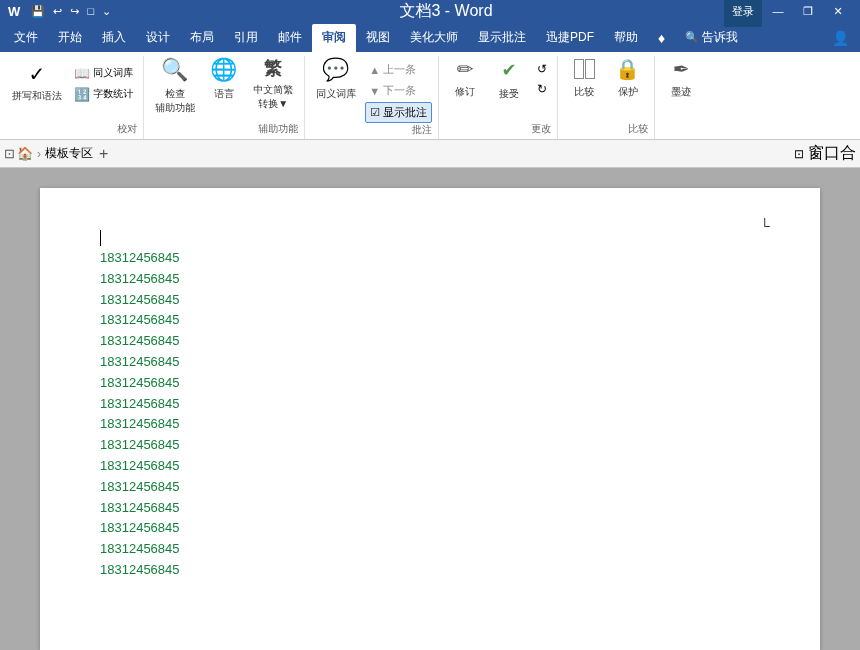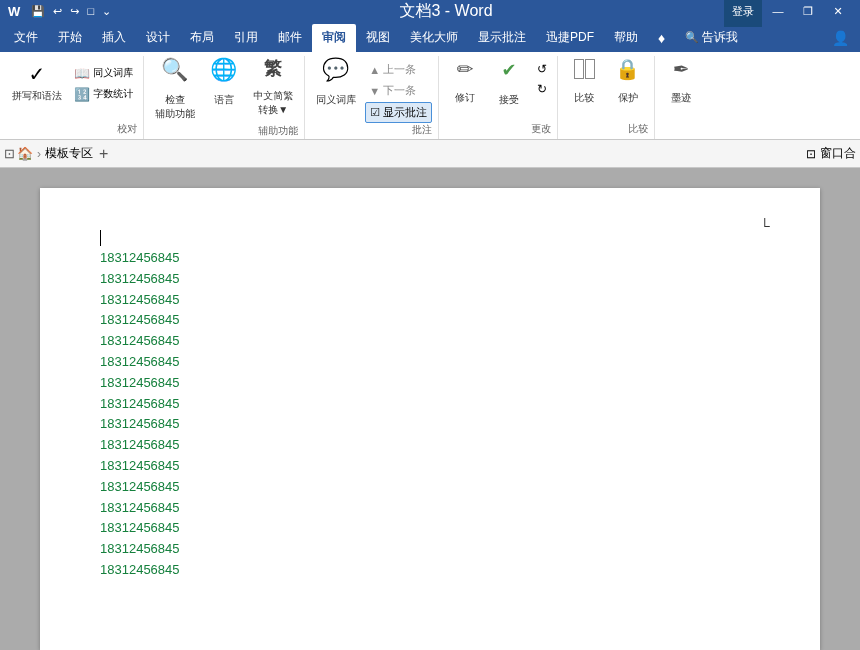--- a/index.html
+++ b/index.html
@@ -101,21 +101,21 @@
     .ribbon-btn {
       display: flex;
       flex-direction: column;
       align-items: center;
       cursor: pointer;
       padding: 3px 5px;
       border-radius: 2px;
       min-width: 40px;
     }
     .ribbon-btn .icon { font-size: 22px; color: #555; line-height: 1; }
-    .ribbon-btn .label { font-size: 10px; color: #333; text-align: center; margin-top: 12px; white-space: nowrap; }
+    .ribbon-btn .label { font-size: 10px; color: #333; text-align: center; margin-top: 6px; white-space: nowrap; }
     .ribbon-btn-small {
       display: flex;
       flex-direction: row;
       align-items: center;
       cursor: pointer;
       padding: 2px 4px;
       border-radius: 2px;
       white-space: nowrap;
       font-size: 11px;
       gap: 3px;
@@ -347,21 +347,21 @@
 </div>
 
 <div class="toolbar-area">
   <span style="font-size:13px;color:#555;cursor:pointer;">⊡</span>
   <span style="font-size:13px;color:#555;cursor:pointer;">🏠</span>
   <span style="color:#888;font-size:12px;margin:0 2px;">›</span>
   <span style="font-size:12px;cursor:pointer;">模板专区</span>
   <span style="font-size:16px;color:#555;cursor:pointer;margin-left:4px;">+</span>
   <div class="toolbar-right">
     <span style="font-size:12px;cursor:pointer;">⊡</span>
-    <span style="font-size:12px;cursor:pointer;">窗口合</span>
+    <span style="font-size:16px;cursor:pointer;">窗口合</span>
   </div>
 </div>
 
 <div class="doc-area">
   <div class="doc-page">
 
     <div class="corner-mark">└</div>
 
     <div class="doc-content">
       <div class="cursor-line">

